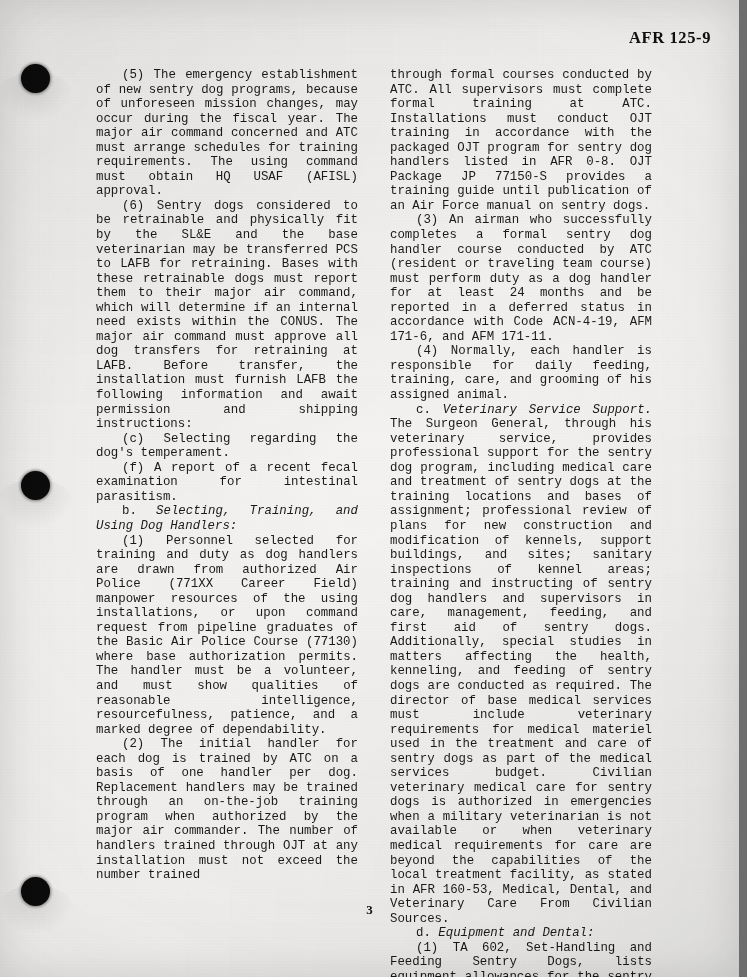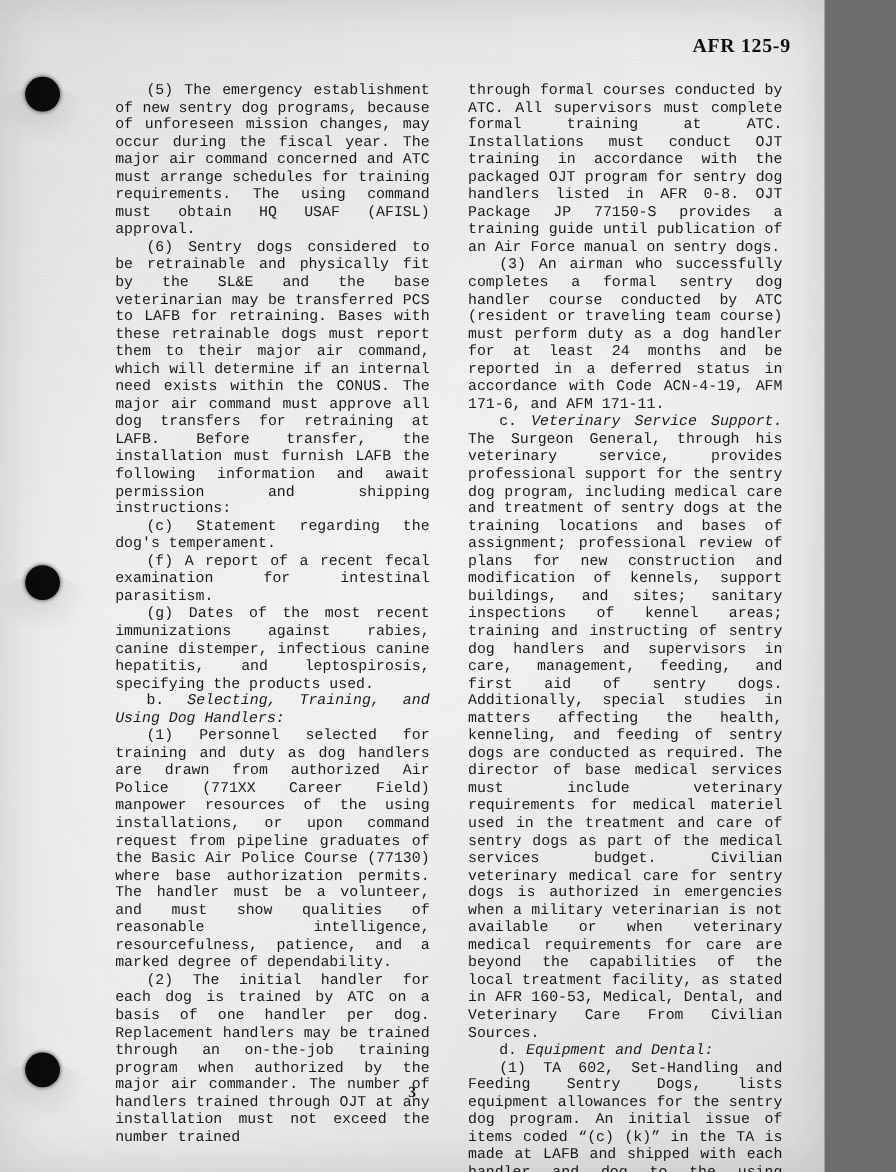--- a/index.html
+++ b/index.html
@@ -2,21 +2,21 @@
 <html><head>
 <meta charset="utf-8">
 <style>
   html, body {
     margin: 0;
     padding: 0;
     background: #6d6d6d;
   }
   .page {
     position: relative;
-    width: 687px;
+    width: 739px;
     height: 977px;
     background: #f4f3f1;
     overflow: hidden;
     font-family: "Liberation Serif", "DejaVu Serif", serif;
     color: #1a1a1a;
   }
   
   .grain {
     position: absolute;
     inset: 0;
@@ -114,33 +114,33 @@
   <div class="hole" style="left:21px; top:471px;"></div>
 
   <div class="hole-shadow" style="left:-4px; top:885px;"></div>
   <div class="hole" style="left:21px; top:877px;"></div>
 
   <div class="columns">
 
     <div class="col">
       <p>(5) The emergency establishment of new sentry dog programs, because of unforeseen mission changes, may occur during the fiscal year. The major air command concerned and ATC must arrange schedules for training requirements. The using command must obtain HQ USAF (AFISL) approval.</p>
       <p class="gap">(6) Sentry dogs considered to be retrainable and physically fit by the SL&amp;E and the base veterinarian may be transferred PCS to LAFB for retraining. Bases with these retrainable dogs must report them to their major air command, which will determine if an internal need exists within the CONUS. The major air command must approve all dog transfers for retraining at LAFB. Before transfer, the installation must furnish LAFB the following information and await permission and shipping instructions:</p>
-      <p>(c) Statement regarding the dog's temperament.</p>
+      <p>(c) Selecting regarding the dog's temperament.</p>
       <p>(f) A report of a recent fecal examination for intestinal parasitism.</p>
-      <p>(g) Dates of the most recent immunizations against rabies, canine distemper, infectious canine hepatitis, and leptospirosis, specifying the products used.</p>
 
       <p class="gap"><span>b. </span><span class="it">Selecting, Training, and Using Dog Handlers:</span></p>
 
       <p class="gap">(1) Personnel selected for training and duty as dog handlers are drawn from authorized Air Police (771XX Career Field) manpower resources of the using installations, or upon command request from pipeline graduates of the Basic Air Police Course (77130) where base authorization permits. The handler must be a volunteer, and must show qualities of reasonable intelligence, resourcefulness, patience, and a marked degree of dependability.</p>
       <p class="gap">(2) The initial handler for each dog is trained by ATC on a basis of one handler per dog. Replacement handlers may be trained through an on-the-job training program when authorized by the major air commander. The number of handlers trained through OJT at any installation must not exceed the number trained</p>
     </div>
 
     <div class="col">
       <p class="cont">through formal courses conducted by ATC. All supervisors must complete formal training at ATC. Installations must conduct OJT training in accordance with the packaged OJT program for sentry dog handlers listed in AFR 0-8. OJT Package JP 77150-S provides a training guide until publication of an Air Force manual on sentry dogs.</p>
       <p class="gap">(3) An airman who successfully completes a formal sentry dog handler course conducted by ATC (resident or traveling team course) must perform duty as a dog handler for at least 24 months and be reported in a deferred status in accordance with Code ACN-4-19, AFM 171-6, and AFM 171-11.</p>
+      <p class="gap">(4) Normally, each handler is responsible for daily feeding, training, care, and grooming of his assigned animal.</p>
 
       <p class="gap"><span>c. </span><span class="it">Veterinary Service Support.</span><span> The Surgeon General, through his veterinary service, provides professional support for the sentry dog program, including medical care and treatment of sentry dogs at the training locations and bases of assignment; professional review of plans for new construction and modification of kennels, support buildings, and sites; sanitary inspections of kennel areas; training and instructing of sentry dog handlers and supervisors in care, management, feeding, and first aid of sentry dogs. Additionally, special studies in matters affecting the health, kenneling, and feeding of sentry dogs are conducted as required. The director of base medical services must include veterinary requirements for medical materiel used in the treatment and care of sentry dogs as part of the medical services budget. Civilian veterinary medical care for sentry dogs is authorized in emergencies when a military veterinarian is not available or when veterinary medical requirements for care are beyond the capabilities of the local treatment facility, as stated in AFR 160-53, Medical, Dental, and Veterinary Care From Civilian Sources.</span></p>
 
       <p class="gap"><span>d. </span><span class="it">Equipment and Dental:</span></p>
 
       <p class="gap">(1) TA 602, Set-Handling and Feeding Sentry Dogs, lists equipment allowances for the sentry dog program. An initial issue of items coded “(c) (k)” in the TA is made at LAFB and shipped with each handler and dog to the using installation. Upon receipt at the using installation, sentry dogs and the equipment issued at LAFB are entered on the UAL of the Air Police unit. The using installation obtains all other items and equipment required for the operation of the sentry dog facility through supply channels as expenses chargeable to operations and maintenance (O&amp;M) funds available to the installation. Upon receipt of a dog at the using installation, the item “crate, dog, shipping,” must</p>
     </div>
 
   </div>
 

